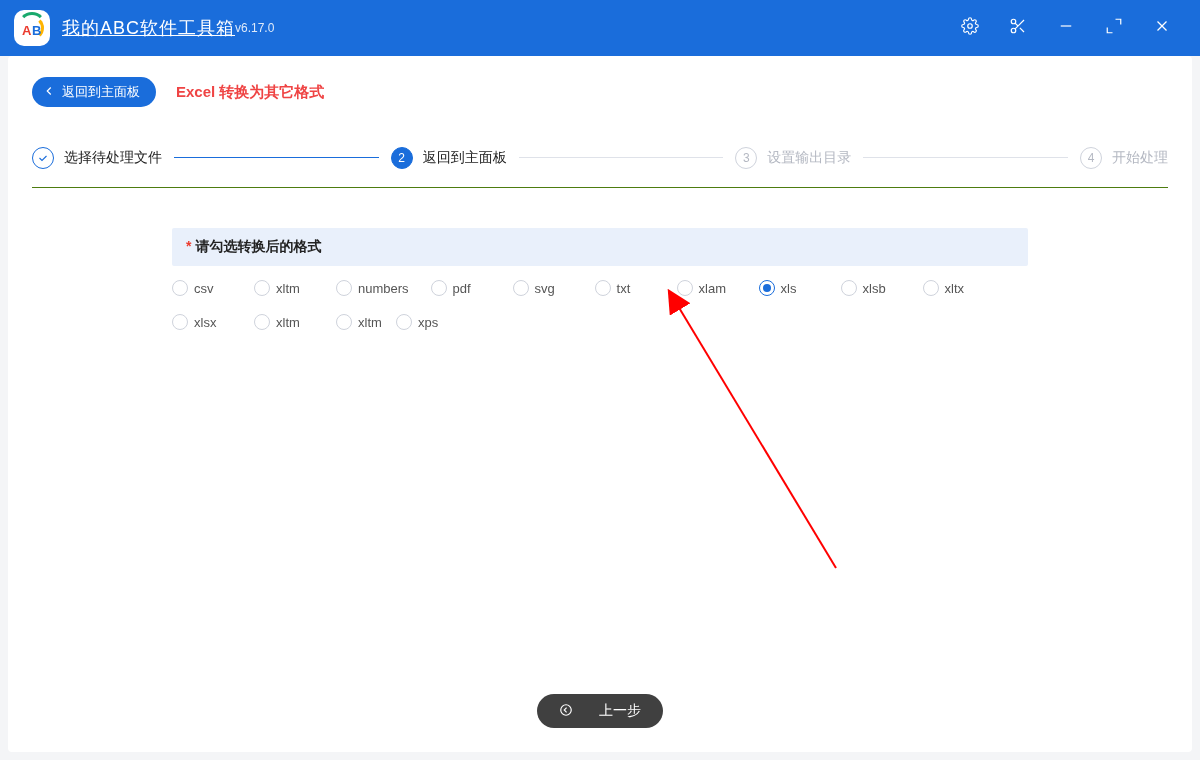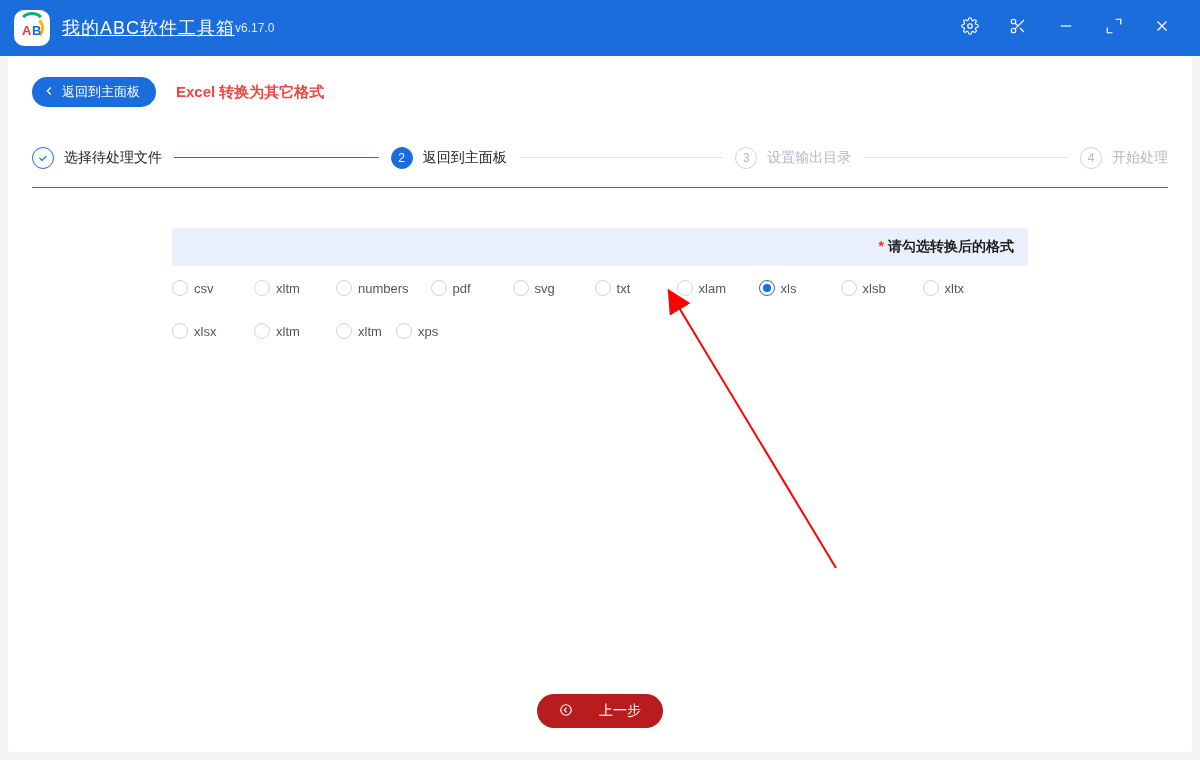--- a/index.html
+++ b/index.html
@@ -103,27 +103,26 @@
   padding: 40px 140px 0 140px;
   flex: 1;
 }
 .section-title {
   background: #e9f0fb;
   border-radius: 2px;
   padding: 10px 14px;
   font-size: 14px;
   color: #222;
   font-weight: 600;
-  text-align: right;
 }
 .section-title .req { color: #eb3b2e; margin-right: 4px; }
 .radio-grid {
   display: flex;
   flex-wrap: wrap;
-  gap: 27px 0;
+  gap: 18px 0;
   padding: 14px 0 0 0;
 }
 .radio-item {
   display: flex; align-items: center; gap: 6px;
   font-size: 13px;
   color: #555;
   cursor: pointer;
   min-width: 60px;
 }
 .radio-item:nth-child(-n+12){ margin-right: 22px; }
@@ -136,21 +135,21 @@
 .radio-item.selected .radio-dot::after {
   content: ""; width: 8px; height: 8px; border-radius: 50%; background: #1a6ddb;
 }
 
 
 .footer {
   display: flex; justify-content: center; gap: 34px;
   padding: 20px 0 24px 0;
 }
 .nav-btn {
-  background: #b91c1c;
+  background: #404040;
   color: #fff;
   border-radius: 999px;
   height: 34px;
   padding: 0 22px;
   display: flex; align-items: center;
   font-size: 14px;
   cursor: pointer;
   gap: 26px;
   text-align: center;
 }

